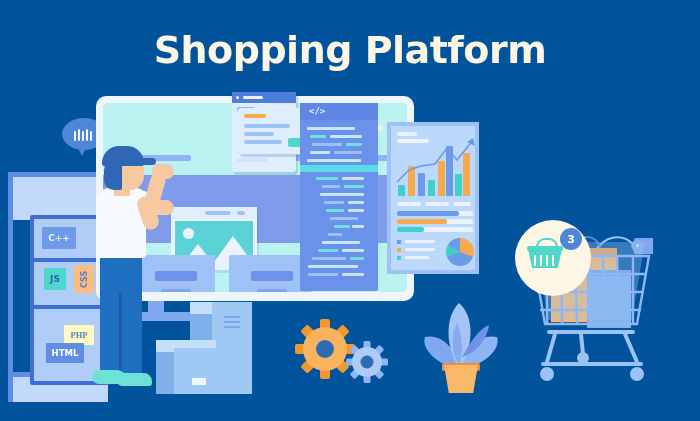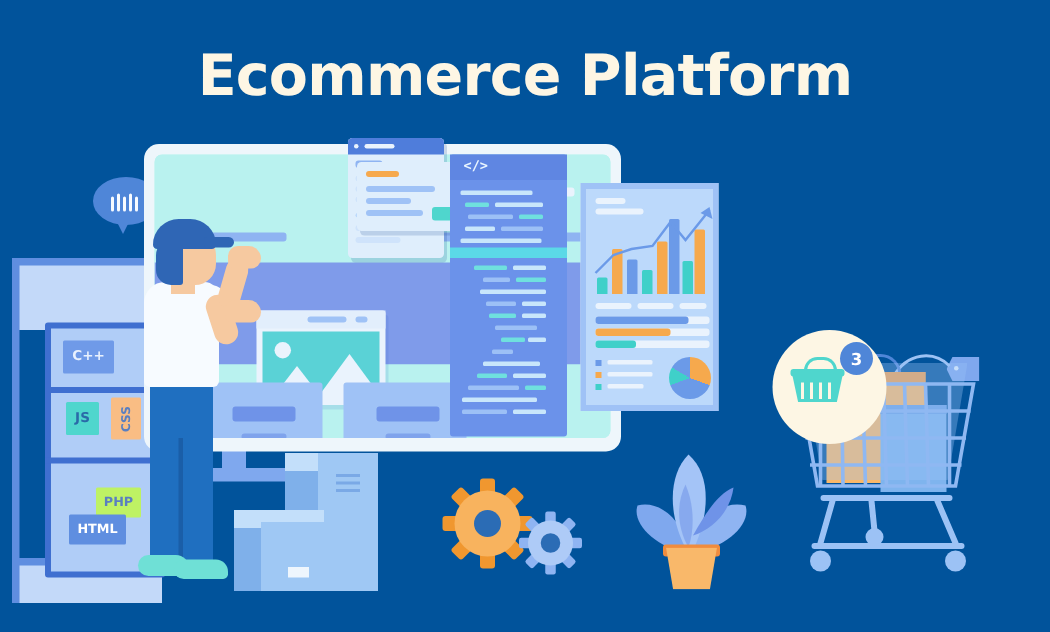--- a/index.html
+++ b/index.html
@@ -37,21 +37,21 @@
     position:absolute;
     display:flex;align-items:center;justify-content:center;
     font-size:9px;font-weight:bold;
     font-family:"DejaVu Sans", sans-serif;
     border-radius:1px;
   }
   .b-cpp{left:12px;top:12px;width:34px;height:22px;background:#6f9ae8;color:#e8f1fe;}
   .b-js {left:14px;top:53px;width:22px;height:22px;background:#4fd6cd;color:#2a6aa8;}
   .b-css{left:44px;top:50px;width:20px;height:28px;background:#f9bd84;color:#5a7fc0;
          writing-mode:vertical-rl;transform:rotate(180deg);font-size:8px;}
-  .b-php{left:34px;top:110px;width:30px;height:20px;background:#bef264;color:#5a7fc0;font-size:8.5px;}
+  .b-php{left:34px;top:110px;width:30px;height:20px;background:#fef9c3;color:#5a7fc0;font-size:8.5px;font-family:Liberation Serif, serif;}
   .b-html{left:16px;top:128px;width:38px;height:20px;background:#5f8ee0;color:#ffffff;font-size:8.5px;}
 
   
   .wall-panel{position:absolute;background:#c3d9f9;}
   .wall-edge{position:absolute;background:#5f8ee0;}
 
   
   .monitor{position:absolute;left:96px;top:96px;width:318px;height:205px;}
   .mon-bezel{position:absolute;inset:0;background:#eef6fb;border-radius:10px;}
   .mon-screen{position:absolute;left:7px;top:7px;right:7px;bottom:9px;background:#b9f2ef;border-radius:5px;overflow:hidden;}
@@ -158,21 +158,21 @@
   .bub-body{position:absolute;left:0;top:0;width:44px;height:32px;border-radius:50%;background:#4f86d8;}
   .bub-tail{position:absolute;left:14px;top:26px;width:0;height:0;border-style:solid;
             border-width:12px 6px 0 6px;border-color:#4f86d8 transparent transparent transparent;}
   .bub-bar{position:absolute;background:#f7fbff;width:2px;border-radius:1px;}
 </style>
 </head>
 <body>
 
 <div id="stage">
 
-  <div class="title">Ecommerce Platform</div>
+  <div class="title">Shopping Platform</div>
 
   <div class="wall-panel" style="left:8px;top:176px;width:96px;height:44px;"></div>
   <div class="wall-edge" style="left:8px;top:172px;width:96px;height:5px;"></div>
   <div class="wall-panel" style="left:8px;top:376px;width:100px;height:26px;"></div>
   <div class="wall-edge" style="left:8px;top:372px;width:100px;height:5px;"></div>
   <div class="wall-edge" style="left:8px;top:176px;width:5px;height:226px;"></div>
 
   <div class="shelf">
     <div class="shelf-frame"></div>
     <div class="shelf-inner"></div>

